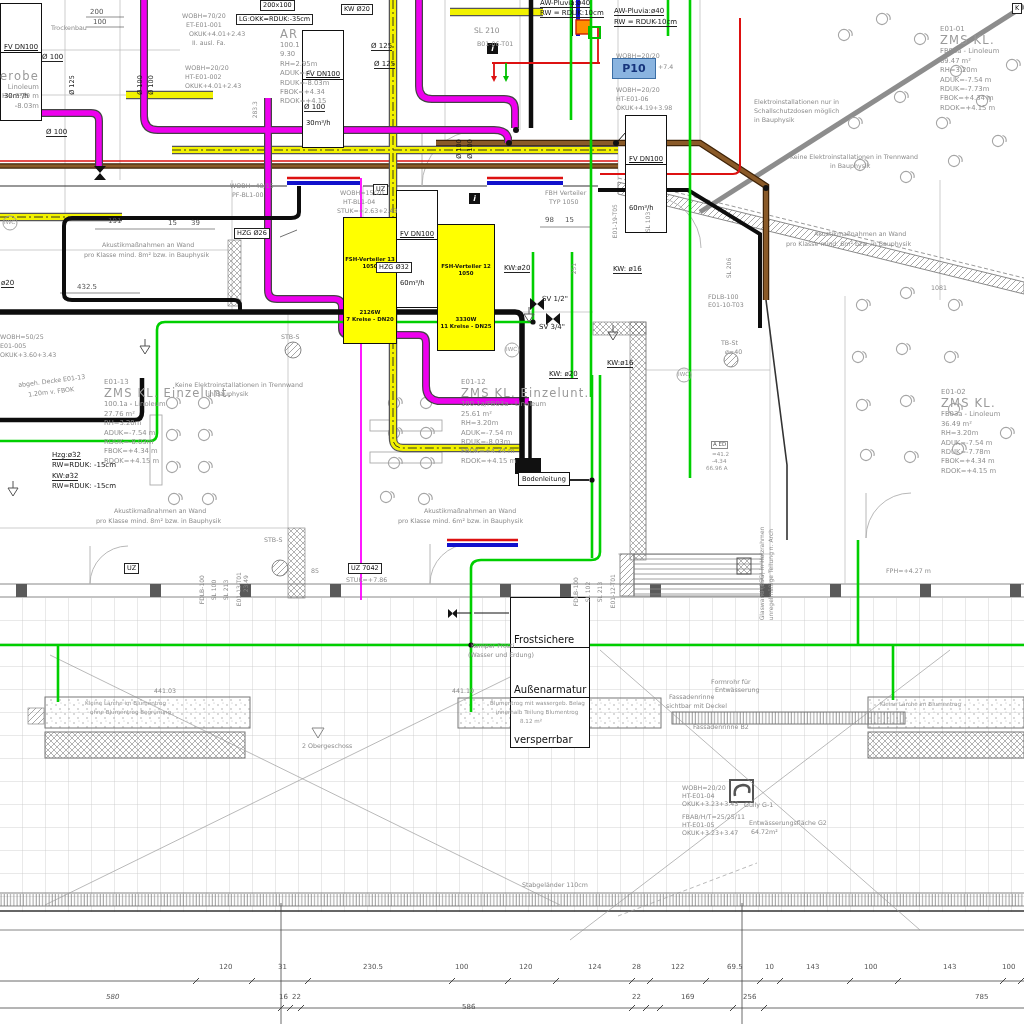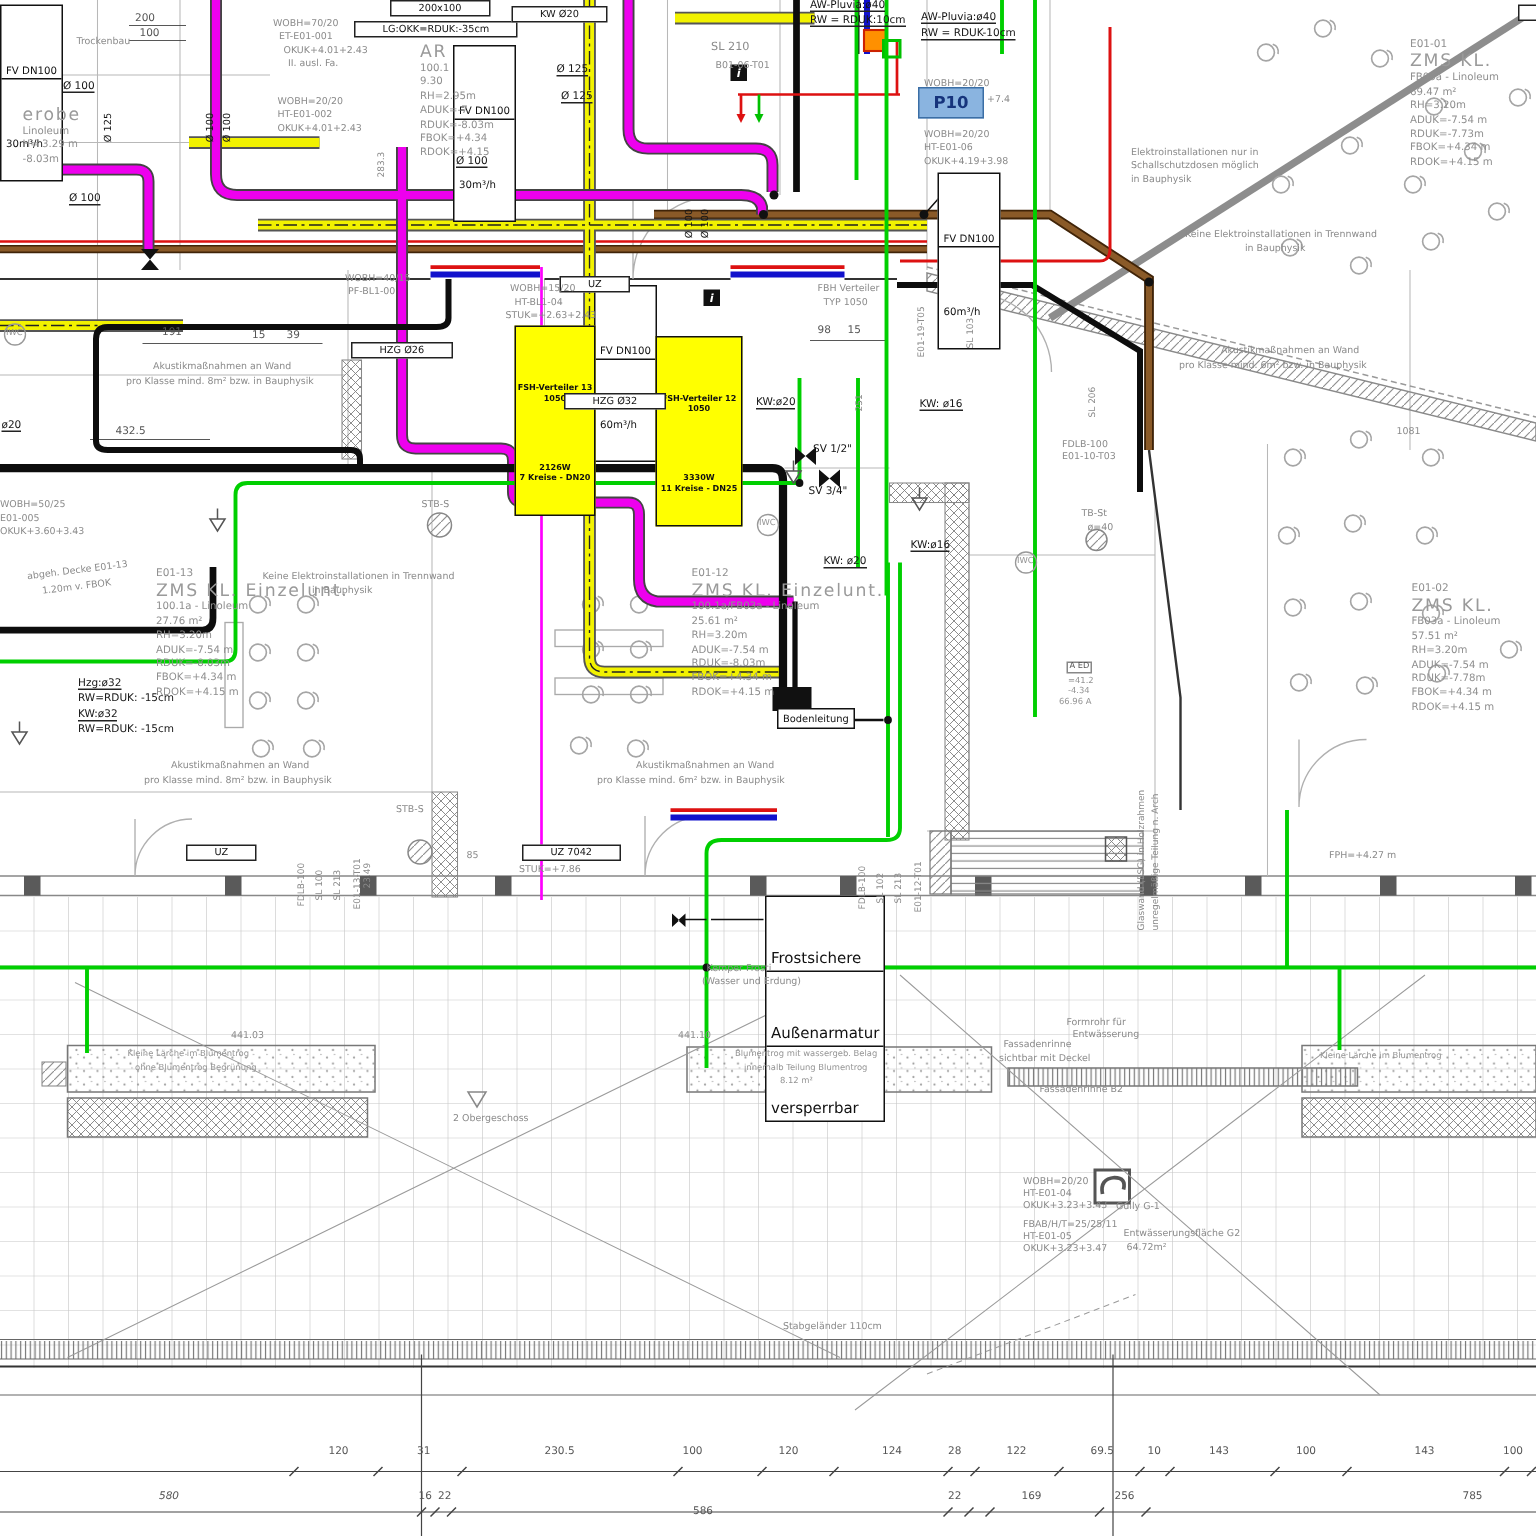--- a/index.html
+++ b/index.html
@@ -6,34 +6,34 @@
   .stage{position:relative;width:1024px;height:1024px;background:#ffffff;overflow:hidden;
          font-family:"DejaVu Sans",sans-serif;}
   svg.plan{position:absolute;left:0;top:0;}
   .lb{position:absolute;white-space:pre;line-height:1.05;}
   .c-d{font-size:7px;color:#151515;}
   .c-u{font-size:7px;color:#151515;border-bottom:1px solid #222;}
   .c-g{font-size:6.3px;color:#8b8b8b;}
   .c-gs{font-size:5.6px;color:#949494;}
   .c-gm{font-size:7.5px;color:#8b8b8b;}
   .c-dim{font-size:7px;color:#555;}
-  .c-box{font-size:6.5px;color:#111;background:#fff;border:1px solid #222;padding:1px 18px;}
+  .c-box{font-size:6.5px;color:#111;background:#fff;border:1px solid #222;padding:1px 2px;}
   .c-box2{font-size:5.5px;color:#555;background:#fff;border:1px solid #888;padding:0 1px;}
   .c-r{font-size:6.5px;color:#151515;transform:rotate(-90deg);transform-origin:0 100%;}
   .c-gr{font-size:6px;color:#8b8b8b;transform:rotate(-90deg);transform-origin:0 100%;}
   .c-gt{font-size:6.3px;color:#8b8b8b;transform:rotate(-7deg);}
   .room{position:absolute;color:#8f8f8f;font-size:6.8px;line-height:9.4px;white-space:pre;}
   .room .rid{font-size:7px;}
   .room .rn{font-size:11.5px;letter-spacing:1.2px;line-height:13px;color:#9a9a9a;}
   .tbox{position:absolute;background:#fff;border:1.3px solid #111;}
   .tbox .trow{font-size:7.5px;color:#111;border-bottom:1.3px solid #111;padding:3px 3px;white-space:pre;}
   .tbox .trow:last-child{border-bottom:none;}
   .fvbox{position:absolute;background:#fff;border:1.2px solid #111;white-space:pre;}
   .fvbox div{font-size:6.8px;color:#111;padding:1px 3px;}
-  .fvbox div:first-child{border-bottom:1.2px solid #111;}
+  .fvbox div:first-child{border-bottom:1.2px solid #111;text-decoration:underline;}
   .man{position:absolute;background:#ffff00;border:1px solid #111;text-align:center;white-space:pre;}
   .man div{font-size:5.4px;color:#111;line-height:7.4px;font-weight:bold;}
   .p10{position:absolute;left:612px;top:58px;width:42px;height:19px;background:#8ab4e0;
        border:1.5px solid #3b6ea5;color:#16347c;font-size:11px;font-weight:bold;
        text-align:center;line-height:19px;}
   .frost{position:absolute;left:510px;top:597px;background:#fff;border:1.2px solid #111;}
   .frost div{font-size:10px;color:#111;padding:2px 3px;border-bottom:1.2px solid #111;white-space:pre;margin-top:34px;}
   .frost div:last-child{border-bottom:none;}
   .bdl{position:absolute;left:518px;top:472px;background:#fff;border:1.2px solid #111;
        font-size:6.6px;color:#111;padding:2px 3px;white-space:pre;}
@@ -354,25 +354,25 @@
   <div>versperrbar</div>
 </div>
 
 <div class="bdl">Bodenleitung</div>
 
 <div class="ibox" style="left:469px;top:193px">i</div>
 <div class="ibox" style="left:487px;top:43px">i</div>
 
 <div id="rooms-layer">
       <div class="room" style="left: 940px; top: 25px;"><div class="rid">E01-01</div><div class="rn">ZMS KL.</div><div class="rlin">FB03a - Linoleum</div><div class="rlin">69.47 m²</div><div class="rlin">RH=3.20m</div><div class="rlin">ADUK=-7.54 m</div><div class="rlin">RDUK=-7.73m</div><div class="rlin">FBOK=+4.34 m</div><div class="rlin">RDOK=+4.15 m</div></div>
-      <div class="room" style="left: 941px; top: 388px;"><div class="rid">E01-02</div><div class="rn">ZMS KL.</div><div class="rlin">FB03a - Linoleum</div><div class="rlin">57.51 m²</div><div class="rlin">RH=3.20m</div><div class="rlin">ADUK=-7.54 m</div><div class="rlin">RDUK=-7.78m</div><div class="rlin">FBOK=+4.34 m</div><div class="rlin">RDOK=+4.15 m</div></div>
+      <div class="room" style="left: 941px; top: 388px;"><div class="rid">E01-02</div><div class="rn">ZMS KL.</div><div class="rlin">FB03a - Linoleum</div><div class="rlin">36.49 m²</div><div class="rlin">RH=3.20m</div><div class="rlin">ADUK=-7.54 m</div><div class="rlin">RDUK=-7.78m</div><div class="rlin">FBOK=+4.34 m</div><div class="rlin">RDOK=+4.15 m</div></div>
       <div class="room" style="left: 461px; top: 378px;"><div class="rid">E01-12</div><div class="rn">ZMS KL. Einzelunt.</div><div class="rlin">100.1a/FB03a - Linoleum</div><div class="rlin">25.61 m²</div><div class="rlin">RH=3.20m</div><div class="rlin">ADUK=-7.54 m</div><div class="rlin">RDUK=-8.03m</div><div class="rlin">FBOK=+4.34 m</div><div class="rlin">RDOK=+4.15 m</div></div>
       <div class="room" style="left: 104px; top: 378px;"><div class="rid">E01-13</div><div class="rn">ZMS KL. Einzelunt.</div><div class="rlin">100.1a - Linoleum</div><div class="rlin">27.76 m²</div><div class="rlin">RH=3.20m</div><div class="rlin">ADUK=-7.54 m</div><div class="rlin">RDUK=-8.03m</div><div class="rlin">FBOK=+4.34 m</div><div class="rlin">RDOK=+4.15 m</div></div>
       <div class="room" style="left: 280px; top: 28px;"><div class="rn">AR</div><div class="rlin">100.1</div><div class="rlin">9.30</div><div class="rlin">RH=2.95m</div><div class="rlin">ADUK=-7.</div><div class="rlin">RDUK=-8.03m</div><div class="rlin">FBOK=+4.34</div><div class="rlin">RDOK=+4.15</div></div>
-      <div class="room" style="left: 15px; top: 70px;"><div class="rn">erobe</div><div class="rlin">Linoleum</div><div class="rlin">H= 3.29 m</div><div class="rlin">-8.03m</div></div>
+      <div class="room" style="left: 0px; top: 70px; text-align: right;"><div class="rn">erobe</div><div class="rlin">Linoleum</div><div class="rlin">H= 3.29 m</div><div class="rlin">-8.03m</div></div>
     </div>
 <div id="labels-layer">
       <div class="lb c-dim" style="left: 90px; top: 9px;">200</div>
       <div class="lb c-dim" style="left: 93px; top: 19px;">100</div>
       <div class="lb c-box" style="left: 260px; top: 0px;">200x100</div>
       <div class="lb c-box" style="left: 236px; top: 14px;">LG:OKK=RDUK:-35cm</div>
       <div class="lb c-box" style="left: 341px; top: 4px;">KW Ø20</div>
       <div class="lb c-box" style="left: 1012px; top: 3px;">K</div>
       <div class="lb c-u" style="left: 540px; top: 0px;">AW-Pluvia:ø40</div>
       <div class="lb c-u" style="left: 540px; top: 10px;">RW = RDUK:10cm</div>

